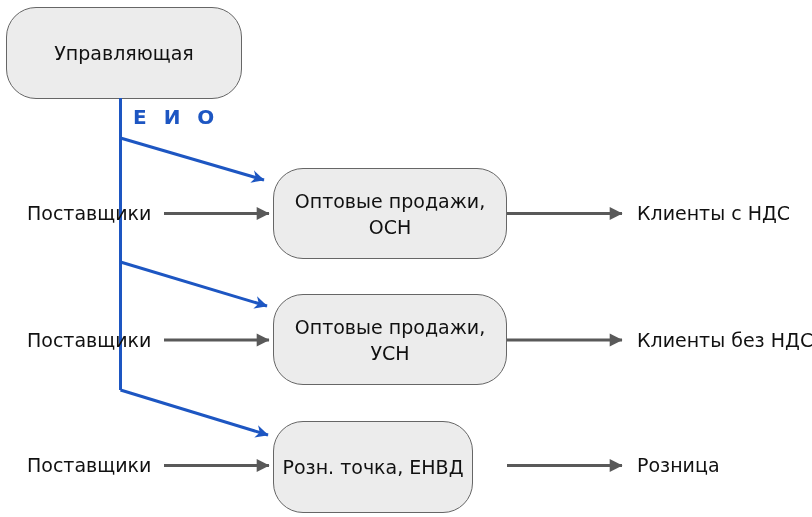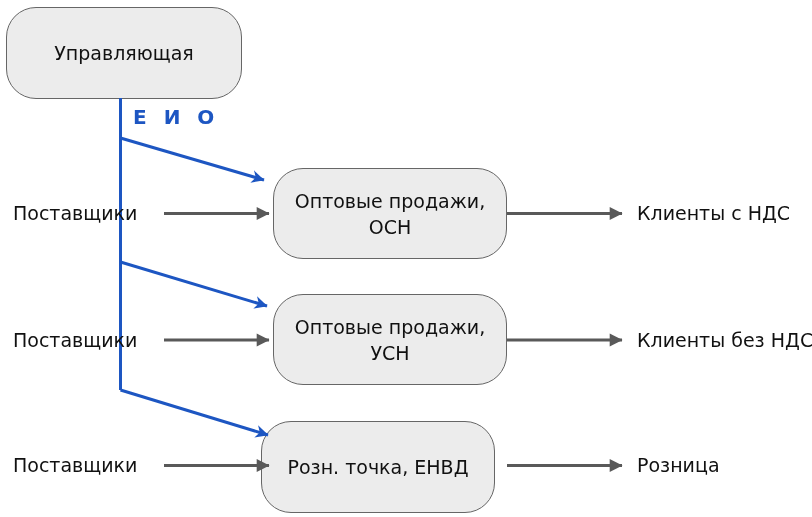--- a/index.html
+++ b/index.html
@@ -20,25 +20,25 @@
     background:var(--node_fill);
     border:1.6px solid var(--node_border);
     border-radius:30px;
     display:flex;flex-direction:column;justify-content:center;
     text-align:center;font-size:19px;line-height:26px;color:var(--text);
     box-sizing:border-box;
   }
   .node-root{left:6px;top:7px;width:236px;height:92px;}
   .node-r1{left:273px;top:168px;width:234px;height:91px;}
   .node-r2{left:273px;top:294px;width:234px;height:91px;}
-  .node-r3{left:261px;top:421px;width:234px;height:92px;}
+  .node-r3{left:273px;top:421px;width:200px;height:92px;}
   .side-label{
     position:absolute;z-index:3;font-size:19px;line-height:26px;white-space:nowrap;color:var(--text);
   }
-  .lbl-left{left:13px;}
+  .lbl-left{left:27px;}
   .lbl-right{left:637px;text-align:center;}
   .row1{top:200px;}
   .row2{top:327px;}
   .row3{top:452px;}
   .eio-label{
     position:absolute;z-index:3;left:133px;top:105px;
     color:var(--blue);font-weight:bold;font-size:20px;letter-spacing:5px;white-space:nowrap;
   }
   .edge-blue{stroke:var(--blue);stroke-width:3;fill:none;}
   .edge-gray{stroke:var(--gray);stroke-width:3;fill:none;}

